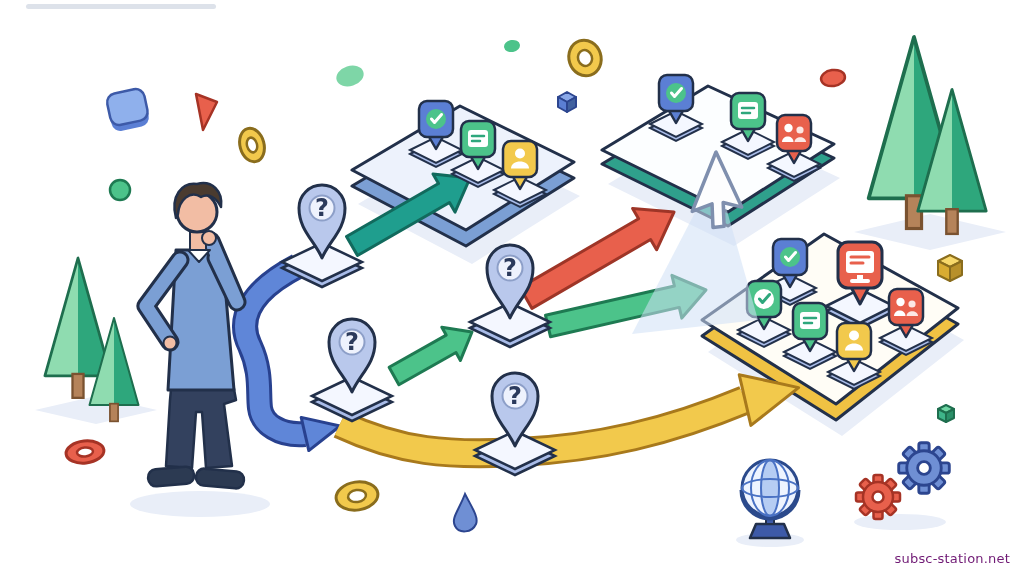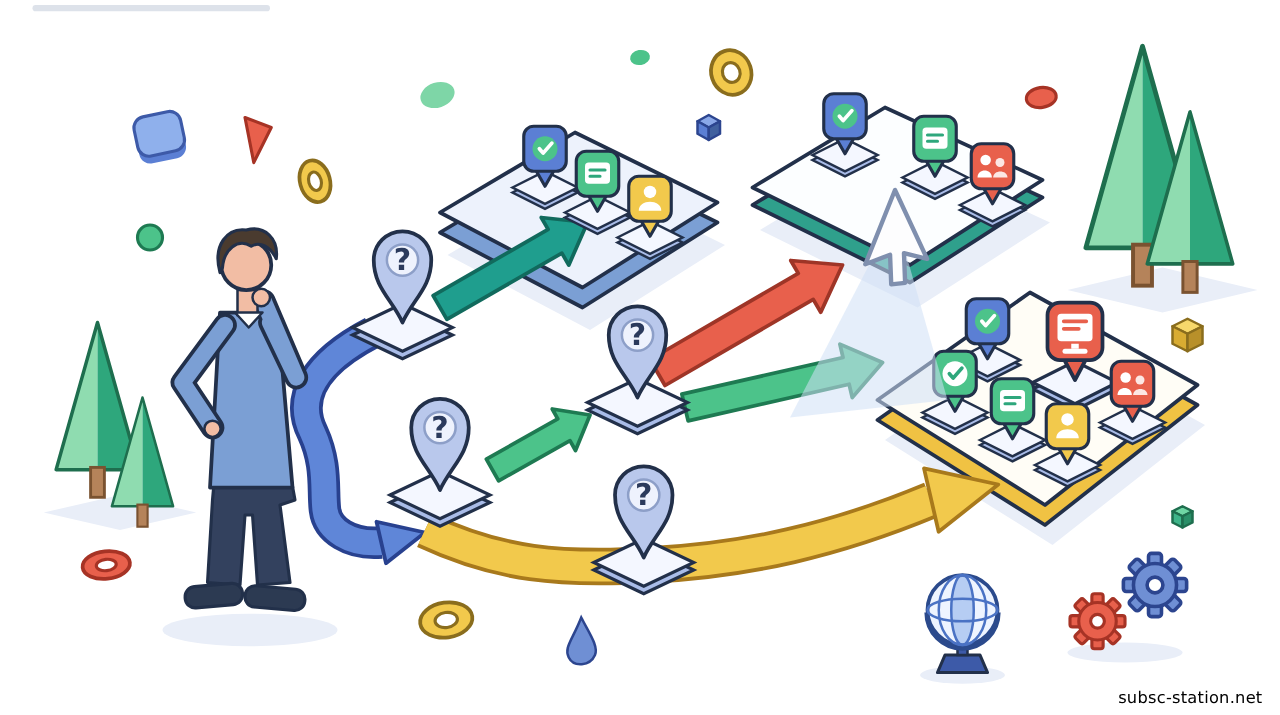--- a/index.html
+++ b/index.html
@@ -1,19 +1,19 @@
 <!DOCTYPE html>
 <html><head>
 <meta charset="utf-8">
 <style>
   html,body{margin:0;padding:0;background:#fff;}
   .stage{position:relative;width:1024px;height:572px;background:#ffffff;overflow:hidden;
          font-family:"DejaVu Sans",sans-serif;}
   .stage svg{position:absolute;left:0;top:0;}
-  .watermark{position:absolute;right:14px;bottom:6px;font-size:13px;color:#000000;letter-spacing:.2px;}
+  .watermark{position:absolute;right:14px;bottom:6px;font-size:13px;color:#701a75;letter-spacing:.2px;}
 </style>
 </head>
 <body>
 
 <div class="stage">
 <svg width="1024" height="572" viewBox="0 0 1024 572" xmlns="http://www.w3.org/2000/svg" xmlns:xlink="http://www.w3.org/1999/xlink">
 
   <defs>
     <g id="mini-pedestal">
       <path d="M-26,4 L0,-9 L26,4 L0,17 Z" fill="#a9bce8" stroke="#22304a" stroke-width="2"></path>

